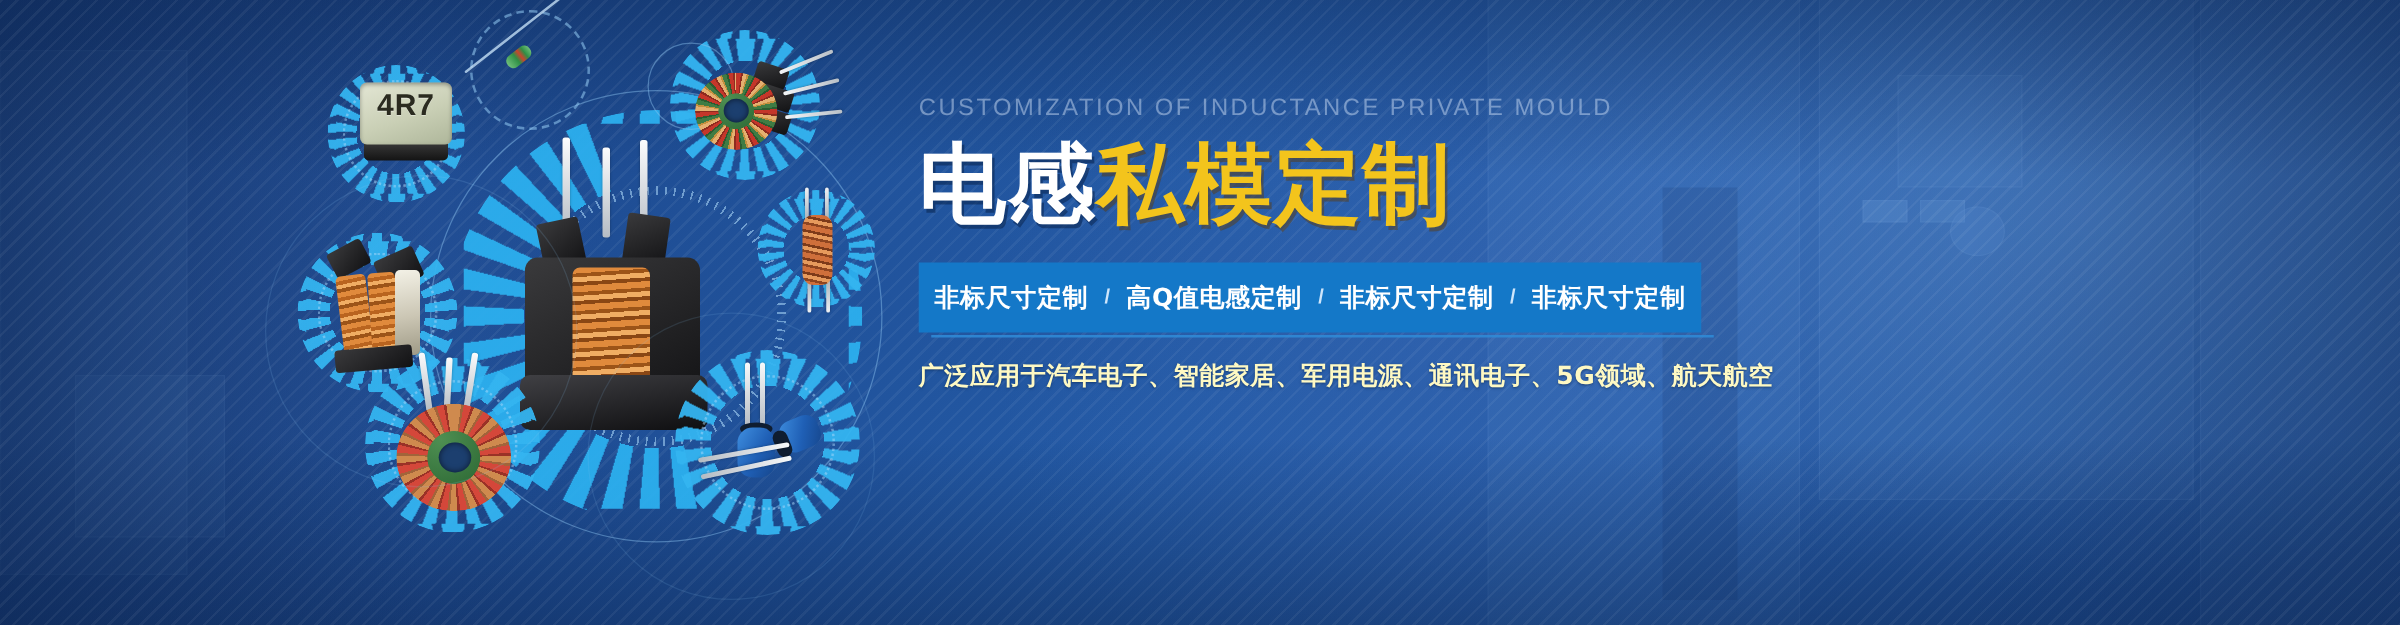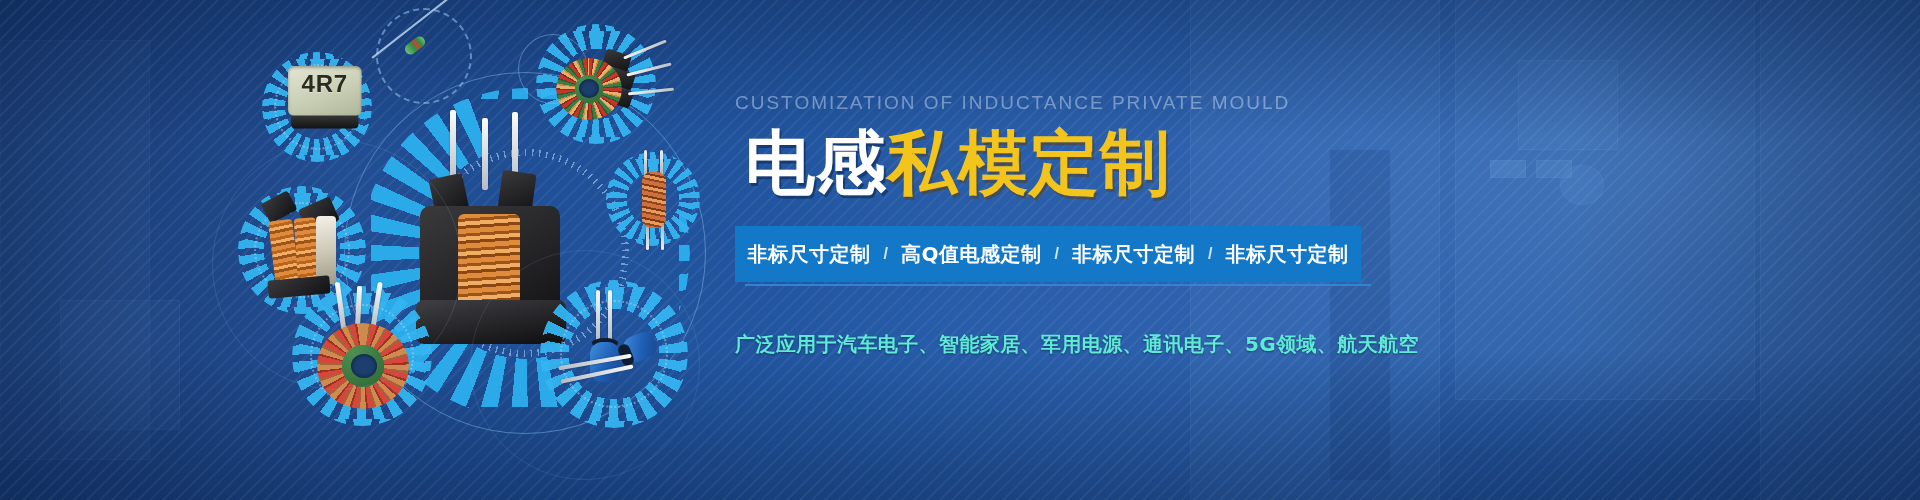--- a/index.html
+++ b/index.html
@@ -140,52 +140,51 @@
   
   .copper{position:absolute;border-radius:4px;
     background:repeating-linear-gradient(175deg,
       #e08a3c 0 4px,#b9641f 4px 7px,#f0ad63 7px 10px,#9c5418 10px 13px);}
   
   .bluecap{position:absolute;border-radius:12px;
     background:linear-gradient(120deg,#3f8fe0,#1f5fb5 55%,#16468c);}
   .bluetop{position:absolute;border-radius:50%;background:#0f1d30;}
 
   
-  .textblock{position:absolute;left:735px;top:92px;width:1160px;}
+  .textblock{position:absolute;left:735px;top:76px;width:1160px;}
   .eng{
     font:300 19px/1.2 "Liberation Sans",sans-serif;
     letter-spacing:2.0px;color:rgba(206,224,246,.48);white-space:nowrap;
     text-transform:uppercase;
   }
   .title{
     margin-top:12px;white-space:nowrap;
     font:700 70px/1.05 "DejaVu Sans","Liberation Sans",sans-serif;
     letter-spacing:1px;
-    margin-left:10px;
   }
   .title .w{color:#ffffff;text-shadow:2px 3px 0 rgba(10,36,78,.55);}
   .title .g{color:#f3c41c;text-shadow:2px 3px 0 rgba(96,58,4,.45);}
 
   .feature-wrap{position:relative;margin-top:26px;width:626px;height:56px;}
   .feature-bar{
     position:absolute;left:0;top:0;width:626px;height:56px;
     background:#1478c8;display:flex;align-items:center;justify-content:center;
   }
   .feature-bar .ft{
     font:700 20px/1 "DejaVu Sans","Liberation Sans",sans-serif;
     color:#ffffff;letter-spacing:.5px;white-space:nowrap;
   }
   .feature-bar .sep{color:#cfe6fb;margin:0 13px;font-weight:700;}
   .bar-underline{
     position:absolute;left:10px;top:58px;width:626px;height:2px;background:#2f8ad6;opacity:.9;
   }
   .desc{
-    margin-top:48px;white-space:nowrap;
+    margin-top:20px;white-space:nowrap;
     font:700 20px/1.4 "DejaVu Sans","Liberation Sans",sans-serif;
-    color:#5eead4;letter-spacing:.4px;text-shadow:0 1px 2px rgba(8,30,66,.55);
+    color:#fef9c3;letter-spacing:.4px;text-shadow:0 1px 2px rgba(8,30,66,.55);
   }
 </style>
 </head>
 <body>
 
 <div id="banner">
 
   <div class="bg-photo"></div>
 
   <div class="bg-machine">

